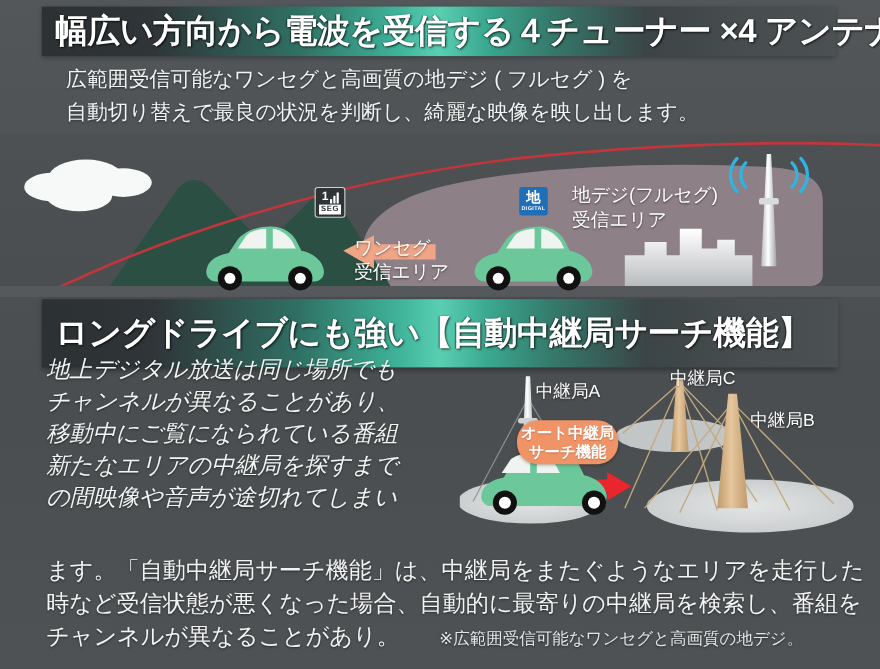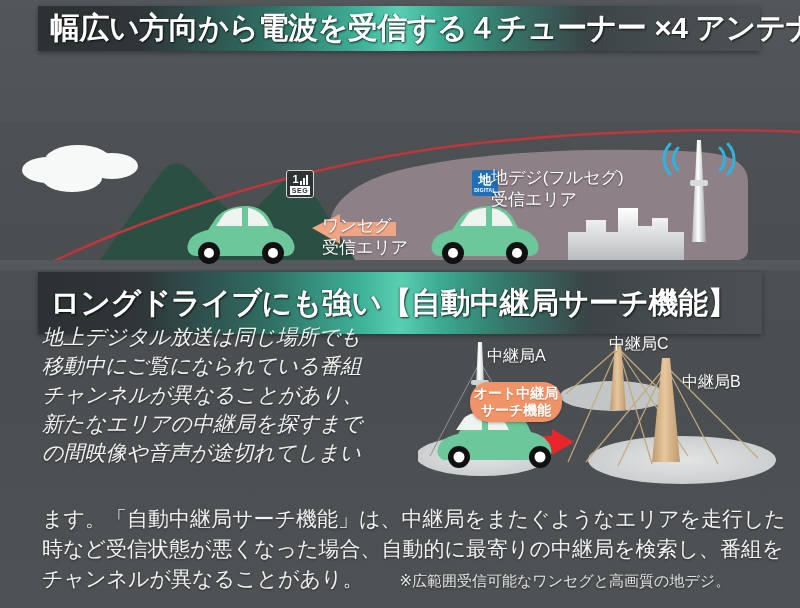--- a/index.html
+++ b/index.html
@@ -81,21 +81,21 @@
 
   .area-label {
     position: absolute;
     font-size: 17px;
     line-height: 22px;
     color: #ffffff;
     text-shadow: 0 1px 2px rgba(0,0,0,0.55);
     white-space: nowrap;
   }
   #label-1seg { left: 322px; top: 167px; margin-top: 48px; }
-  #label-full { left: 491px; top: 167px; }
+  #label-full { left: 520px; top: 167px; }
 
   .badge-icon {
     position: absolute;
     width: 26px;
     height: 26px;
     border-radius: 3px;
   }
   #icon-1seg {
     left: 286px;
     top: 170px;
@@ -240,20 +240,24 @@
 </style>
 </head>
 <body>
 
 <div class="page">
 
   <div class="banner" id="banner-one">
     <div class="banner-text">幅広い方向から電波を受信する４チューナー ×4 アンテナ</div>
   </div>
 
+  <div class="lead">
+    <div>広範囲受信可能なワンセグと高画質の地デジ ( フルセグ ) を</div>
+    <div>自動切り替えで最良の状況を判断し、綺麗な映像を映し出します。</div>
+  </div>
 
   <div id="illus-one">
     <svg width="800" height="148" viewBox="0 0 800 148" xmlns="http://www.w3.org/2000/svg">
       <defs>
         <linearGradient id="bgFade" x1="0" y1="0" x2="0" y2="1">
           <stop offset="0%" stop-color="#4d5154"></stop>
           <stop offset="100%" stop-color="#4a4e50"></stop>
         </linearGradient>
         <linearGradient id="cityGrad" x1="0" y1="0" x2="0" y2="1">
           <stop offset="0%" stop-color="#ffffff"></stop>
@@ -360,22 +364,22 @@
     <div>地デジ(フルセグ)</div>
     <div>受信エリア</div>
   </div>
 
   <div class="banner" id="banner-two">
     <div class="banner-text">ロングドライブにも強い【自動中継局サーチ機能】</div>
   </div>
 
   <div class="body-left">
     <div>地上デジタル放送は同じ場所でも</div>
+    <div>チャンネルが異なることがあり、</div>
     <div>移動中にご覧になられている番組</div>
-    <div>チャンネルが異なることがあり、</div>
     <div>新たなエリアの中継局を探すまで</div>
     <div>の間映像や音声が途切れてしまい</div>
   </div>
 
   <div id="illus-two">
     <svg width="382" height="180" viewBox="0 0 382 180" xmlns="http://www.w3.org/2000/svg">
       <defs>
         <linearGradient id="towerAGrad" x1="0" y1="0" x2="1" y2="0">
           <stop offset="0%" stop-color="#9ea2a4"></stop>
           <stop offset="45%" stop-color="#ffffff"></stop>

